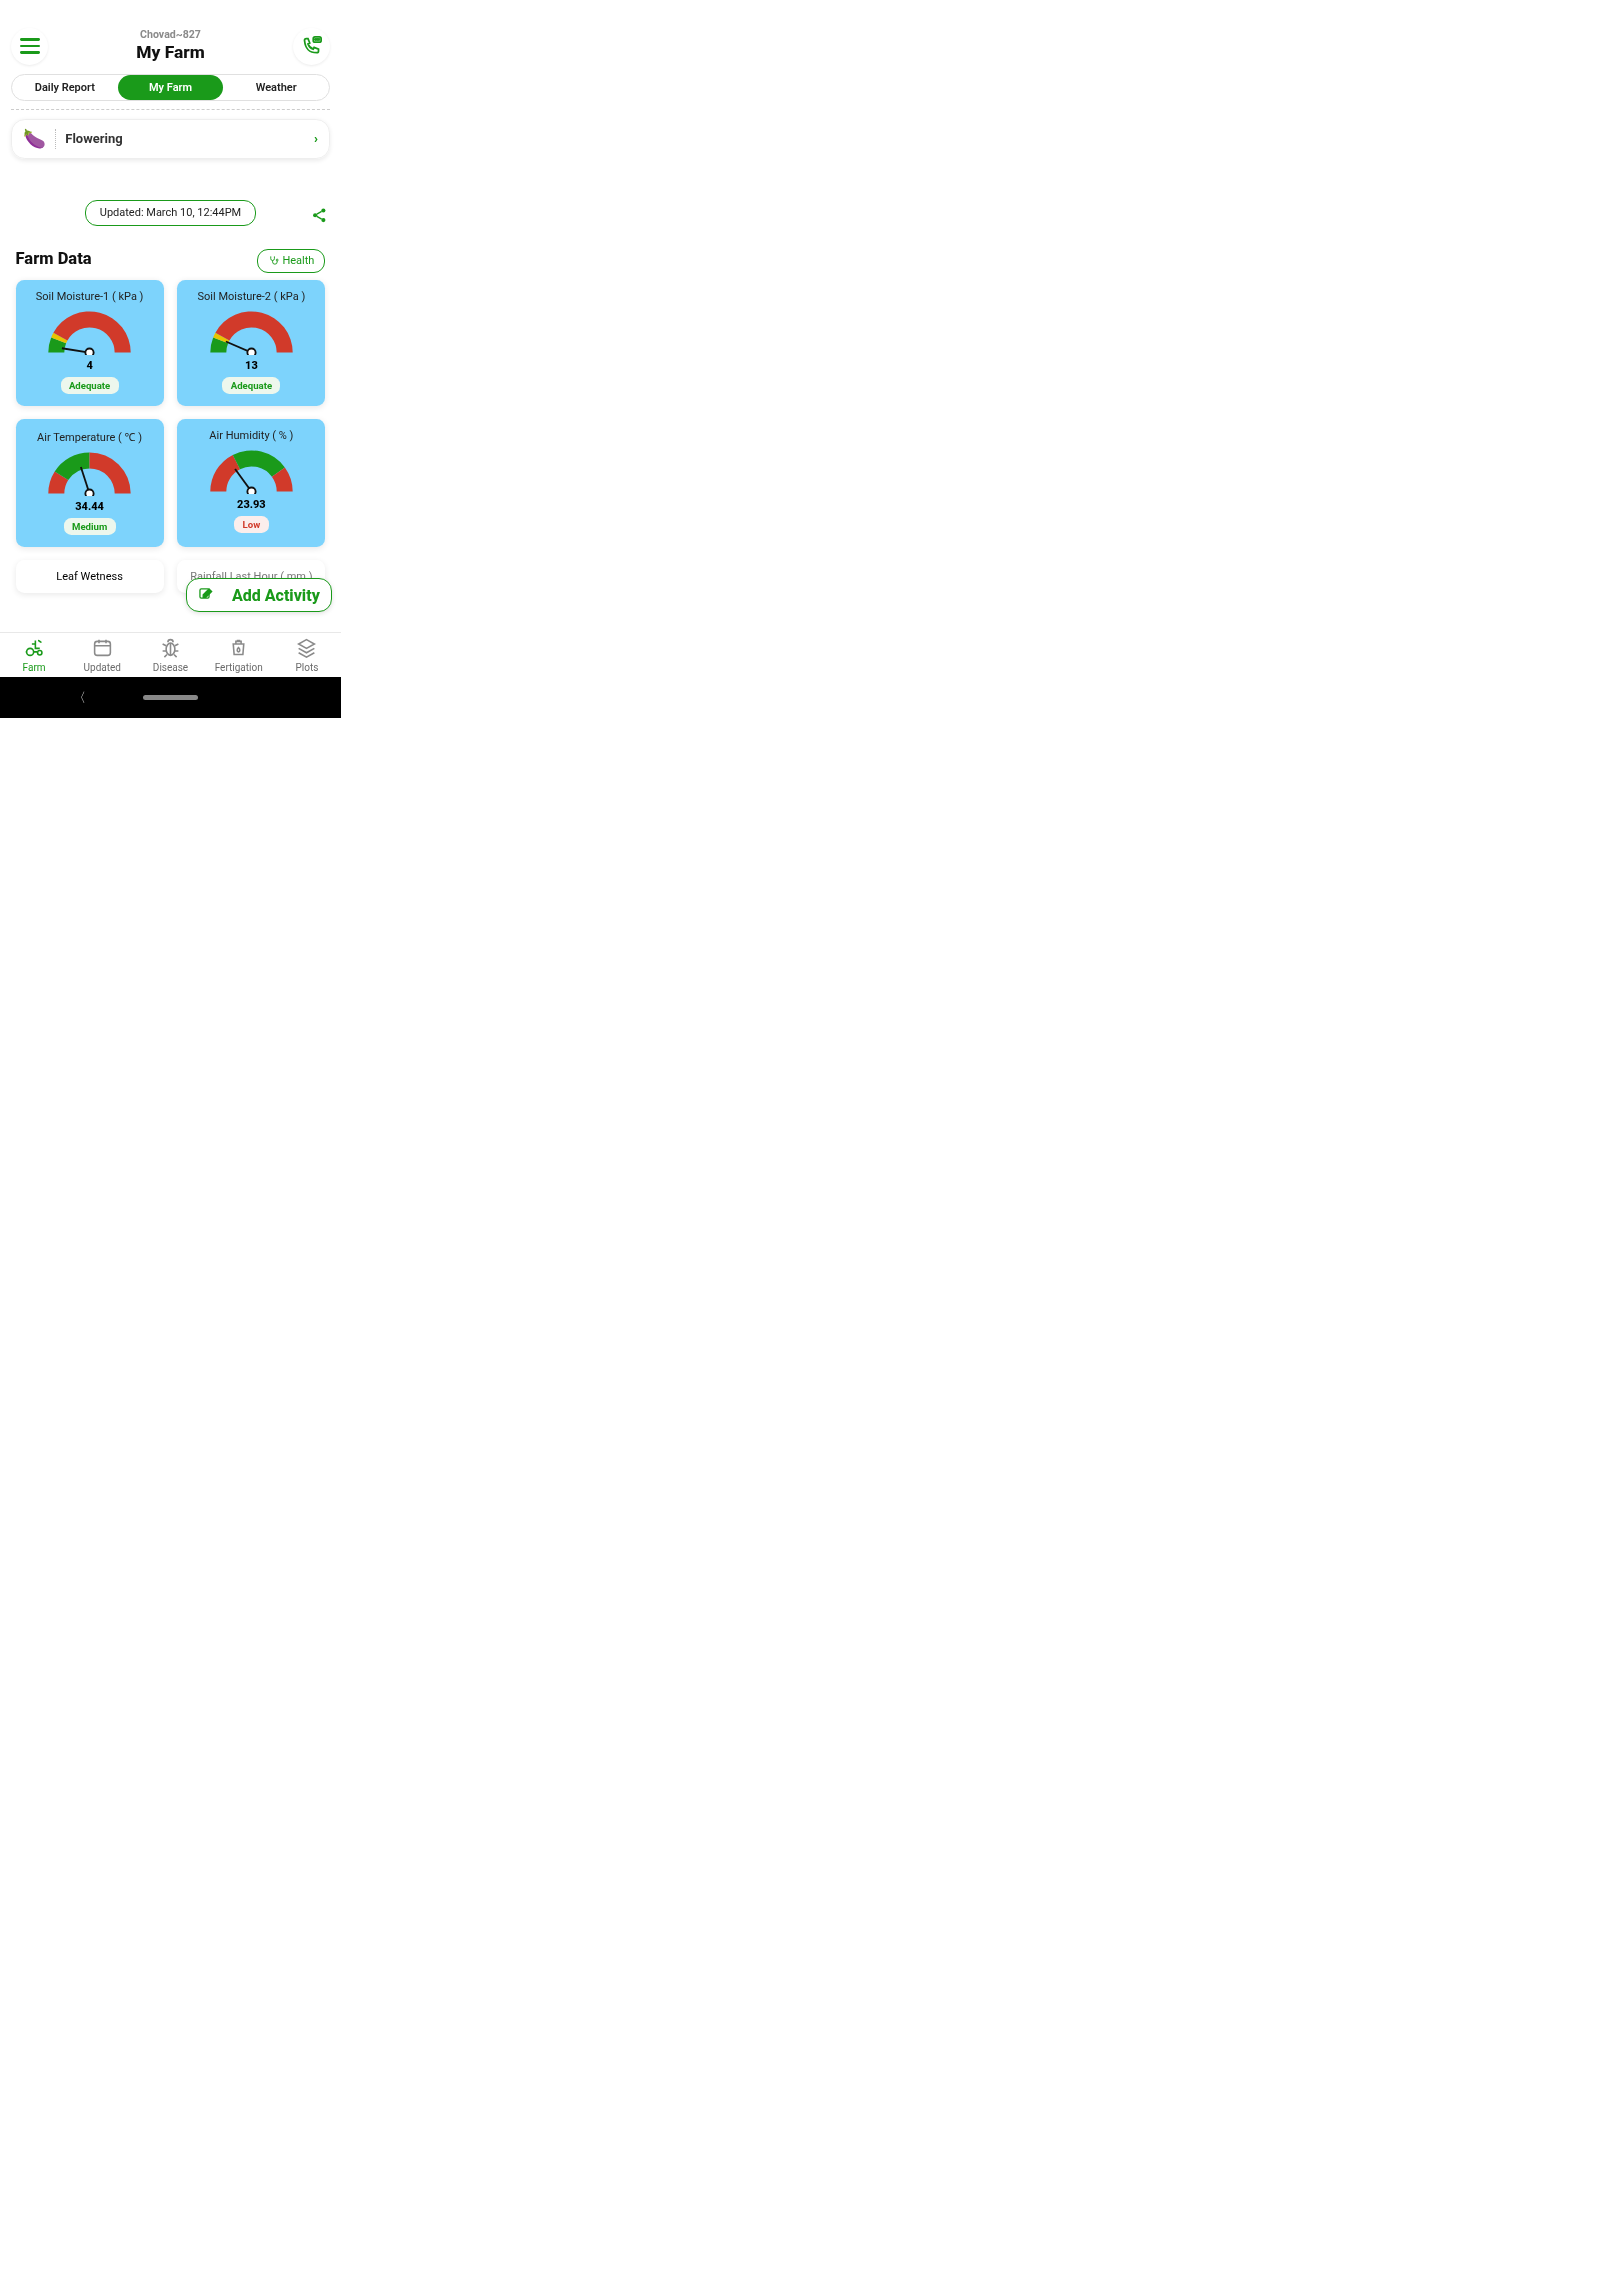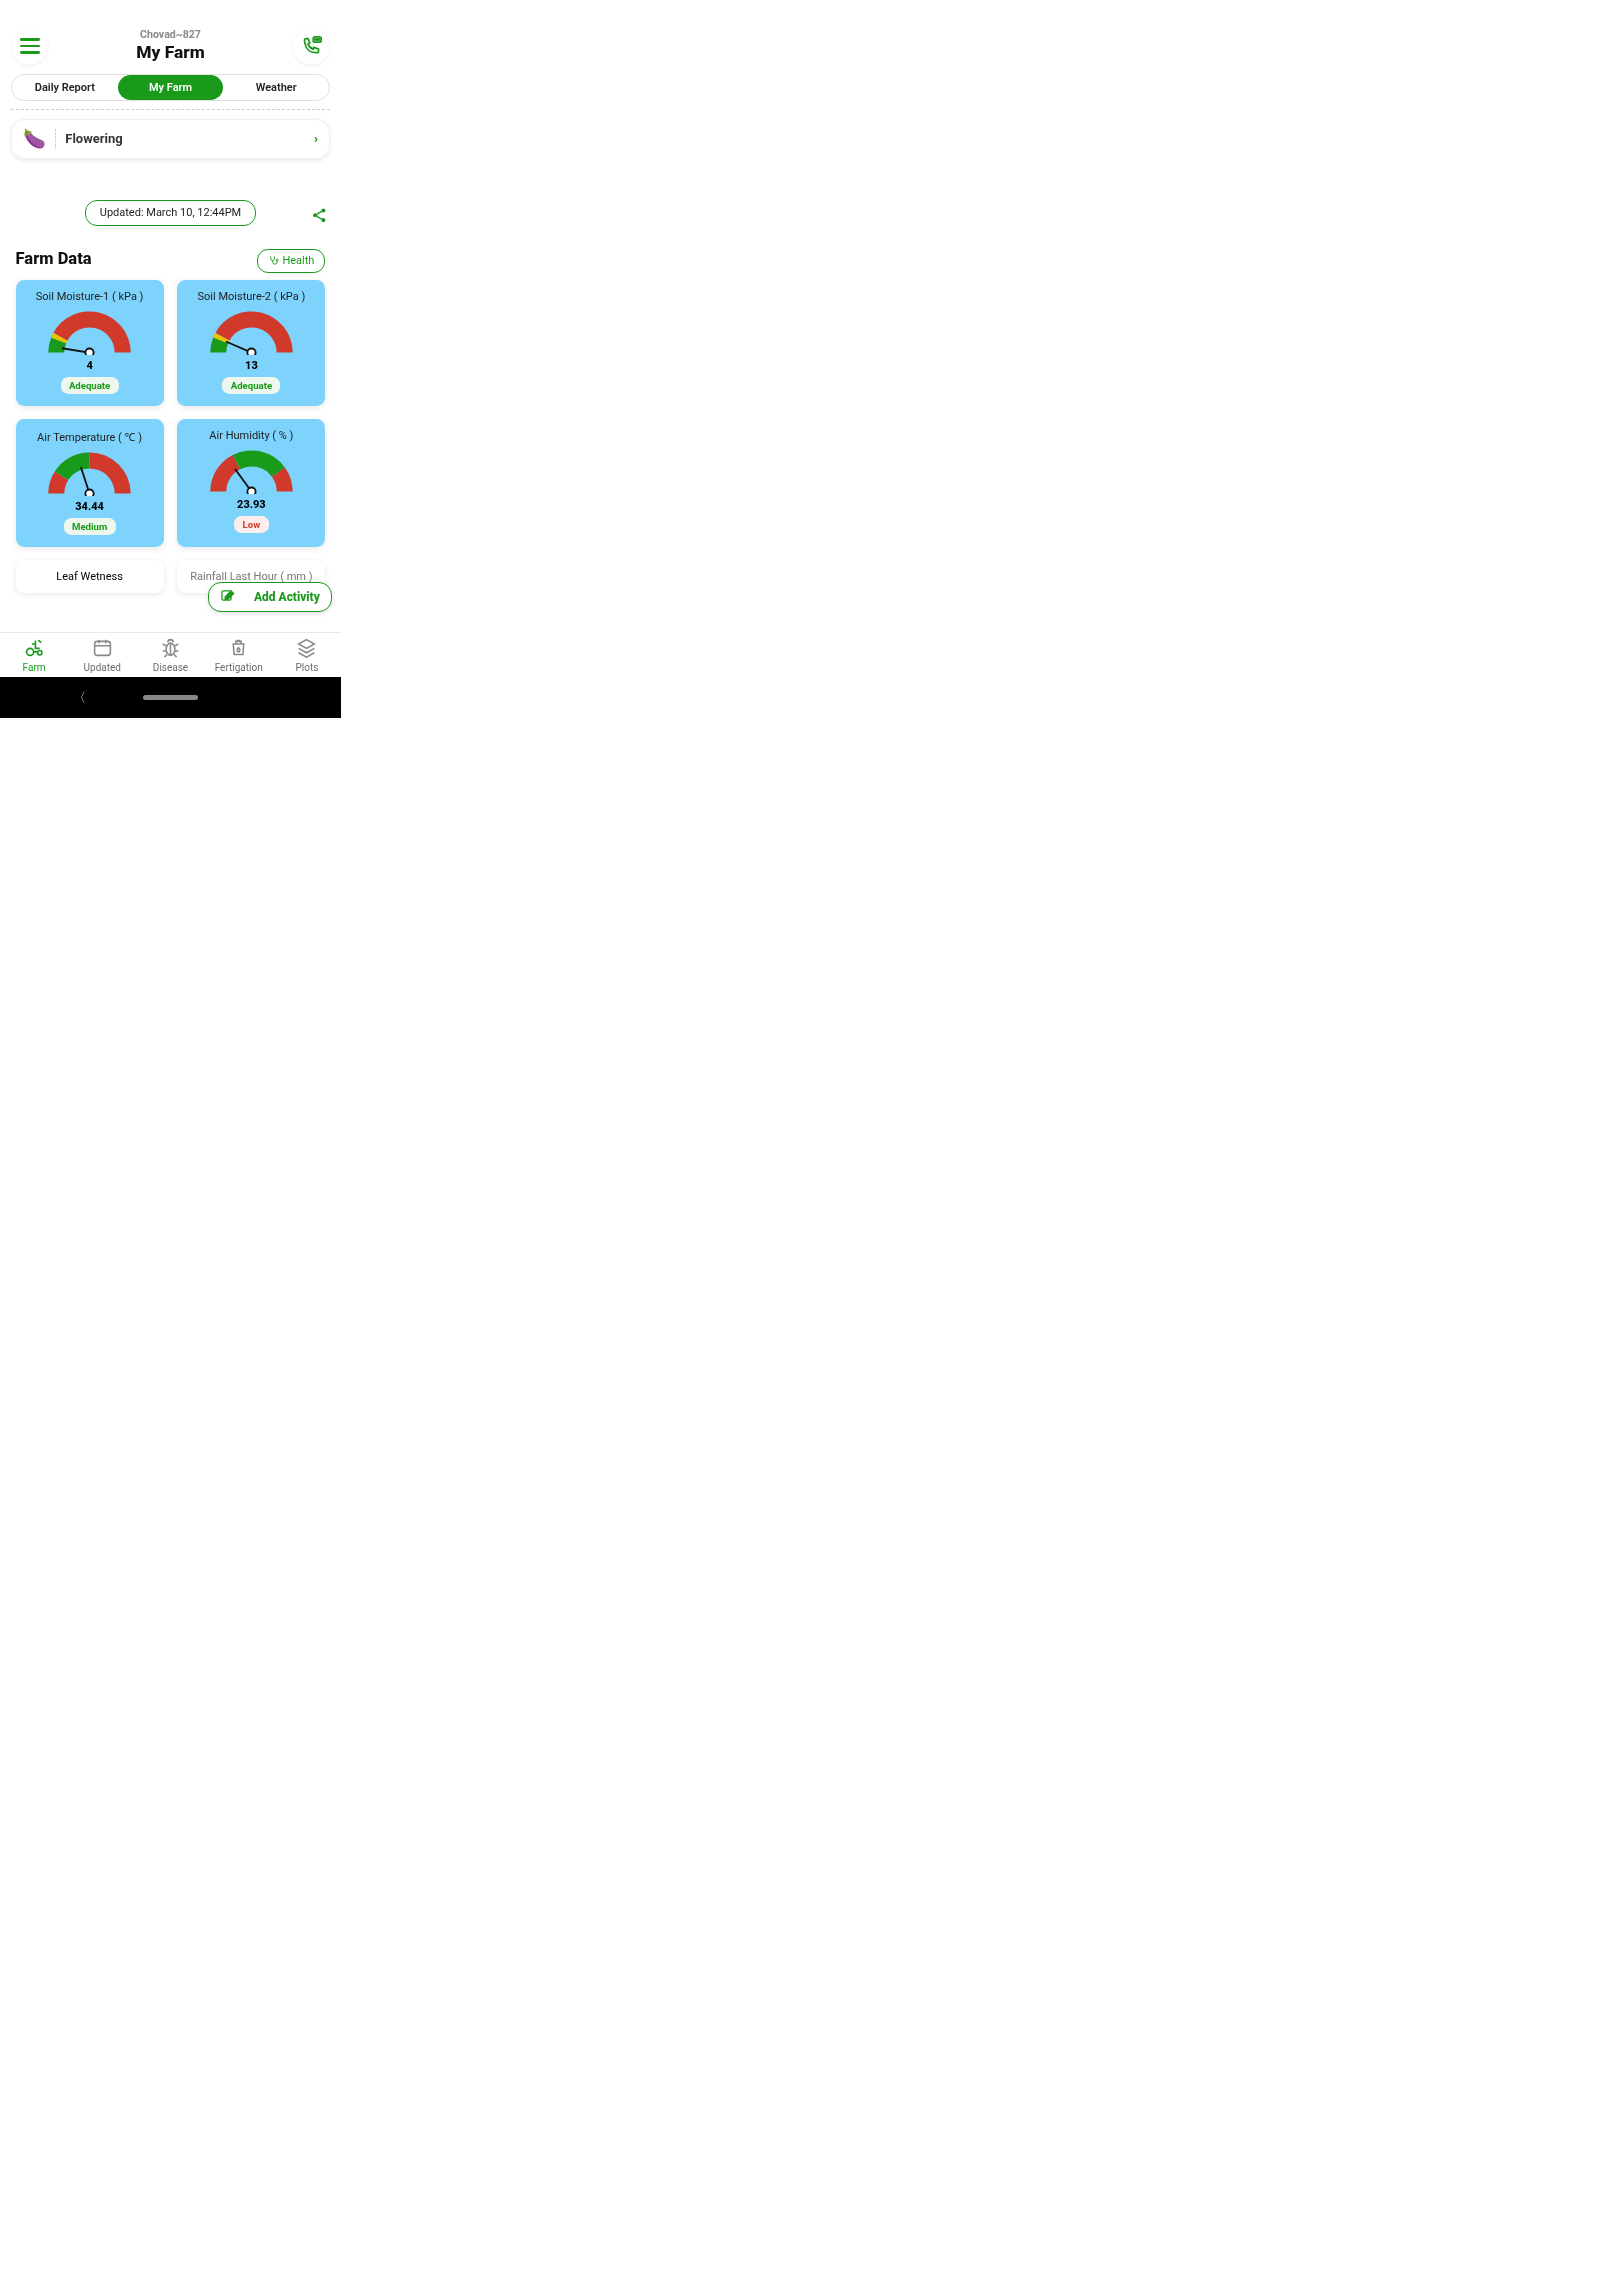--- a/index.html
+++ b/index.html
@@ -210,21 +210,21 @@
     position: absolute;
     right: 9.2px;
     bottom: 106px;
     background:#fff;
     border: 0.9px solid #1a9a1a;
     border-radius: 13px;
     padding: 6.4px 11px;
     display:flex;
     align-items:center;
     gap:18px;
-    font-size: 12px;
+    font-size: 16px;
     font-weight: 800;
     color:#1a9a1a;
     box-shadow: 0 1.4px 5.5px rgba(0,0,0,0.12);
     cursor:pointer;
   }
   
   
   .bottom-nav {
     position:absolute;
     left:0; right:0;

